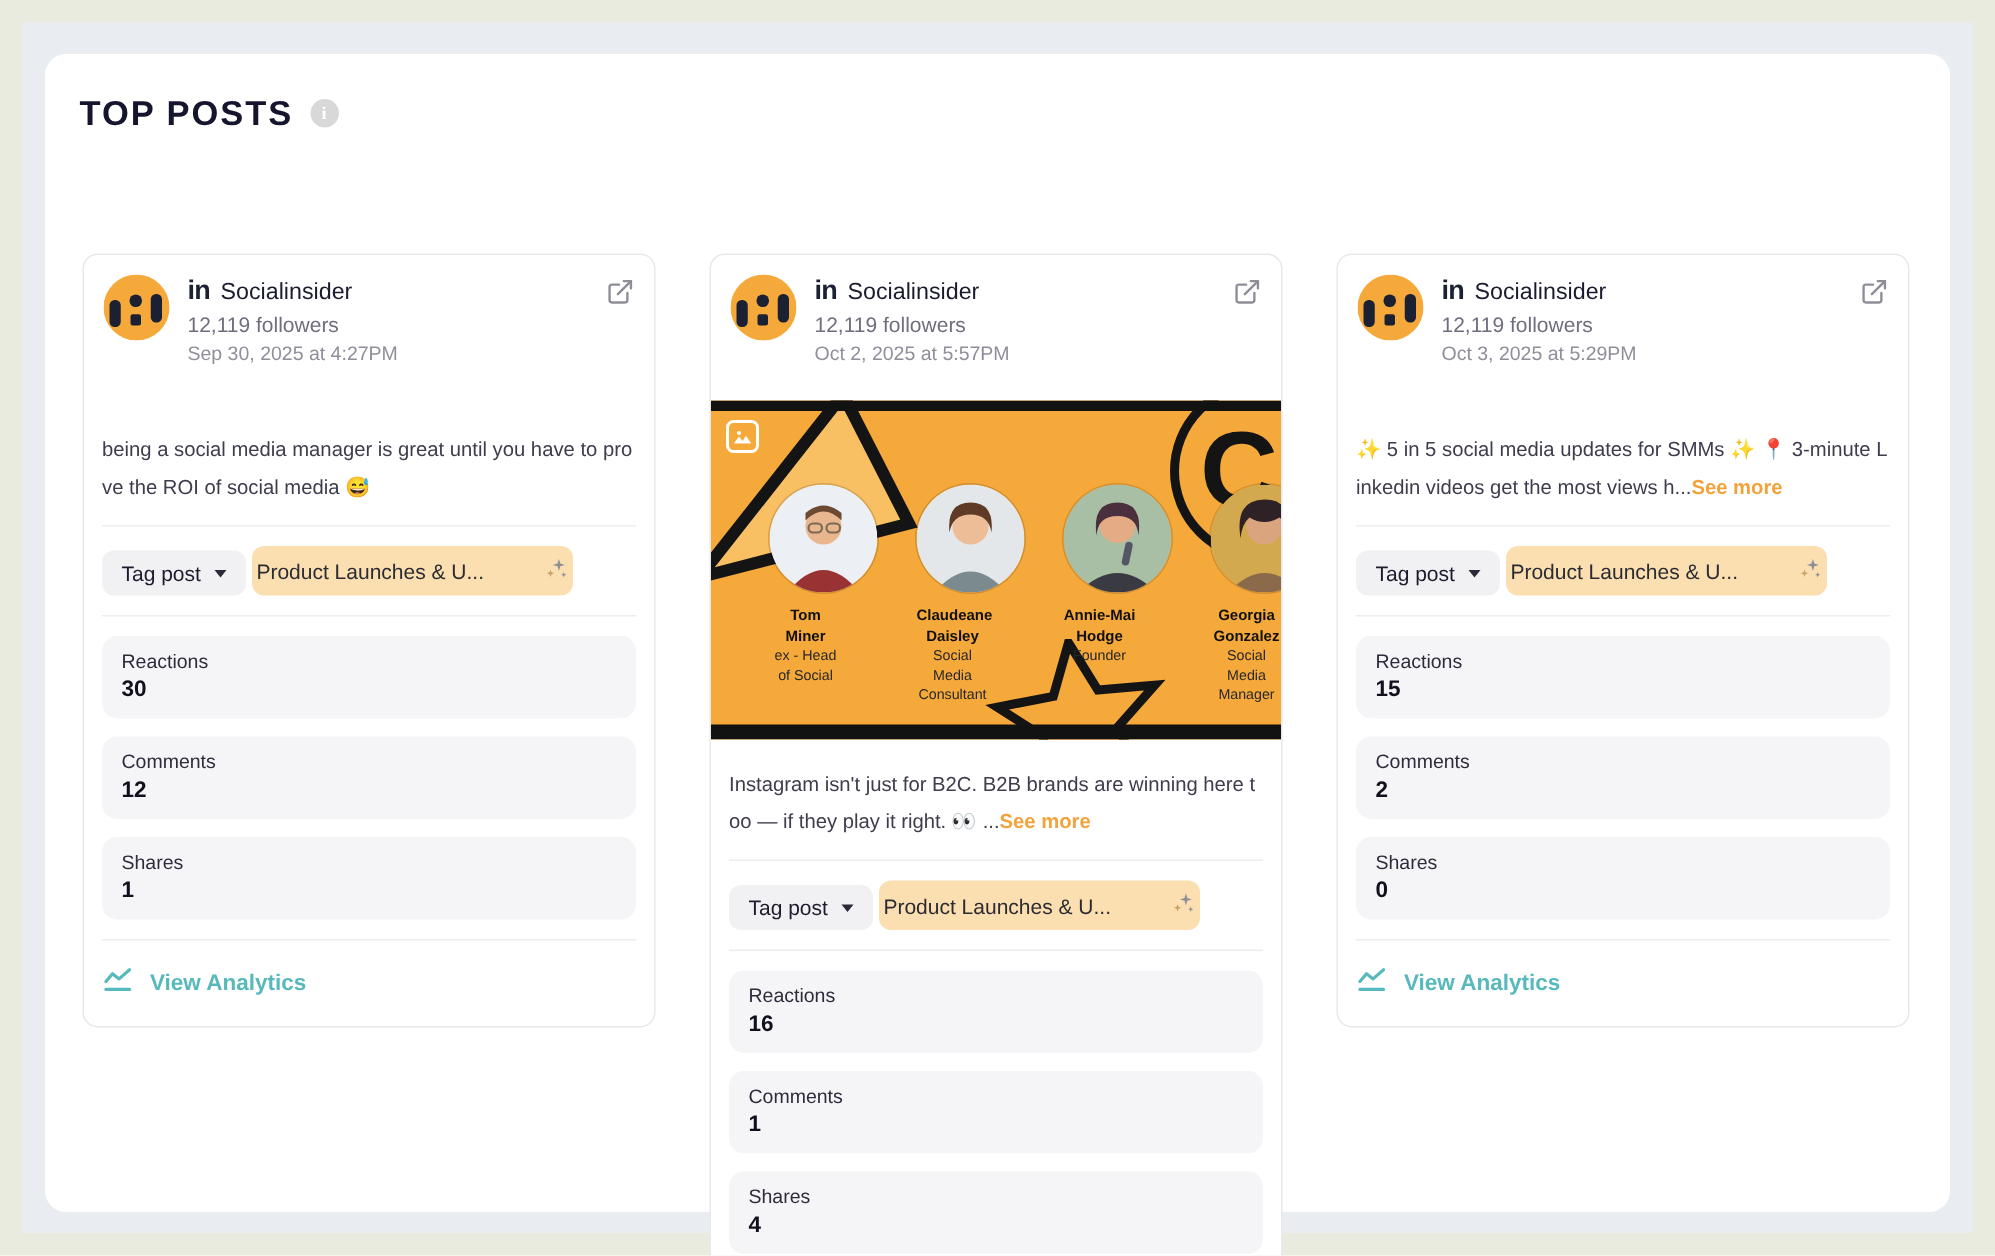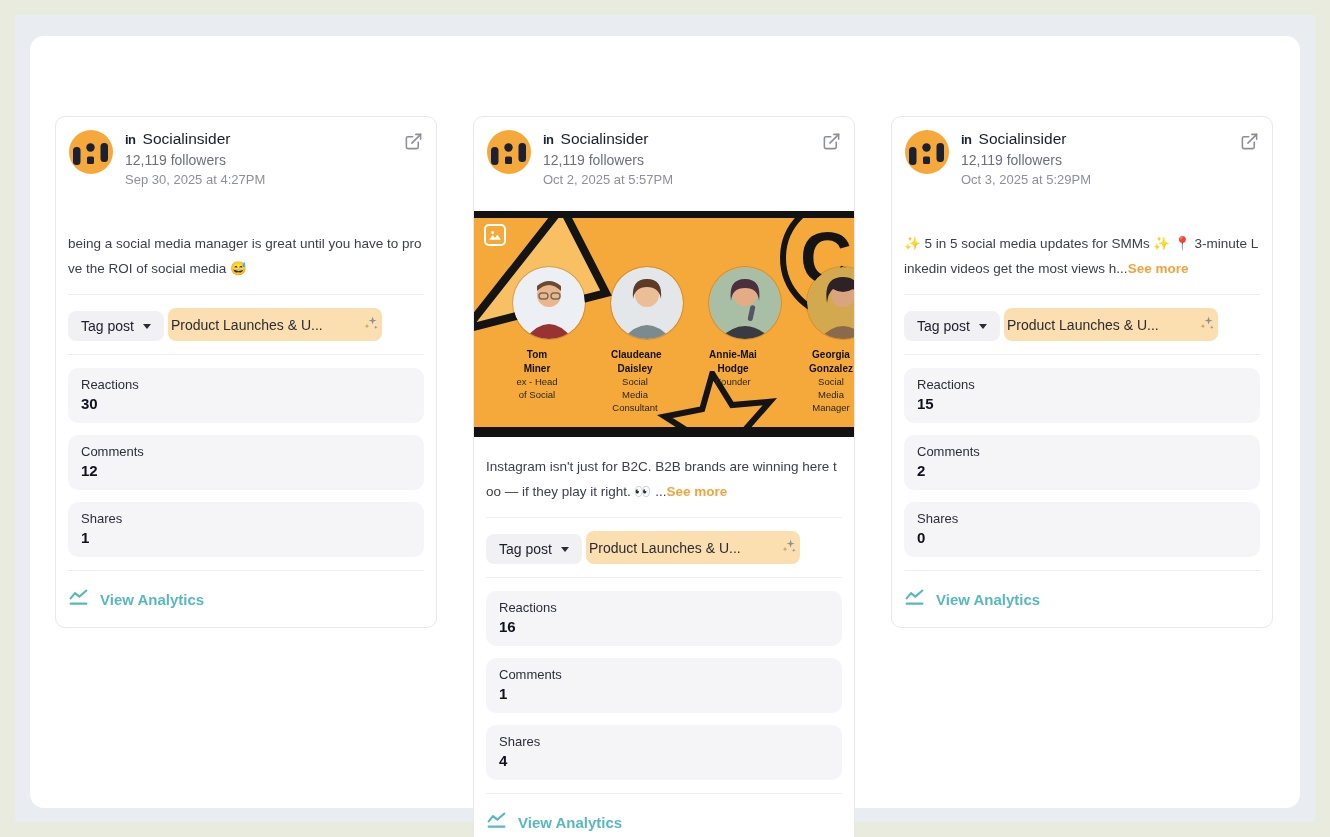--- a/index.html
+++ b/index.html
@@ -15,21 +15,21 @@
     font-weight:700; font-size:12px; display:flex; align-items:center; justify-content:center;
     font-family:"Liberation Serif", serif; cursor:pointer; }
 
   .cards { display:flex; gap:36px; margin:80px 0 0 25px; align-items:flex-start; }
   .card { width:382px; background:#fff; border:1px solid #e7e7ec; border-radius:10px; overflow:hidden; }
 
   .card-header { display:flex; align-items:flex-start; padding:13px 13px 0 13px; }
   .avatar { width:44px; height:44px; flex:0 0 44px; }
   .meta { margin-left:12px; }
   .name-row { display:flex; align-items:baseline; gap:7px; }
-  .in-glyph { font-size:13px; font-weight:800; color:#1b2033; letter-spacing:-0.5px; }
+  .in-glyph { font-size:18px; font-weight:800; color:#1b2033; letter-spacing:-0.5px; }
   .author { font-size:15.5px; font-weight:400; color:#1b1b30; }
   .followers { font-size:14px; color:#6e6e7e; margin-top:4px; }
   .post-date { font-size:13px; color:#8f8f9a; margin-top:4px; }
   .ext-link { margin-left:auto; cursor:pointer; margin-top:2px; }
 
   .post-text { padding:0 12px; margin-top:44px; font-size:13.5px; line-height:25px;
     color:#3d3d4d; word-break:break-all; }
   .post-text.after-image { margin-top:17px; }
   .see-more { color:#f2a33c; font-weight:700; cursor:pointer; word-break:normal; }
 
@@ -71,20 +71,24 @@
     box-shadow:0 0 0 1px rgba(0,0,0,0.15); }
   .person-name { font-size:10px; font-weight:700; color:#101010; margin-top:9px; line-height:1.35; }
   .person-role { font-size:9.5px; color:#272727; line-height:1.35; margin-top:1px; }
 </style>
 </head>
 <body>
 
 <div class="content-area">
   <div class="panel">
 
+    <div class="title-row">
+      <div class="page-title">TOP POSTS</div>
+      <div class="info-icon">i</div>
+    </div>
 
     <div class="cards">
 
       <article class="card">
         <div class="card-header">
           <span class="avatar">
             <svg viewBox="0 0 44 44" width="44" height="44">
               <circle cx="22" cy="22" r="22" fill="#f6a93b"></circle>
               <rect x="4" y="17" width="7.5" height="18" rx="3.5" fill="#1b2033"></rect>
               <circle cx="21.5" cy="17.5" r="4.2" fill="#1b2033"></circle>

